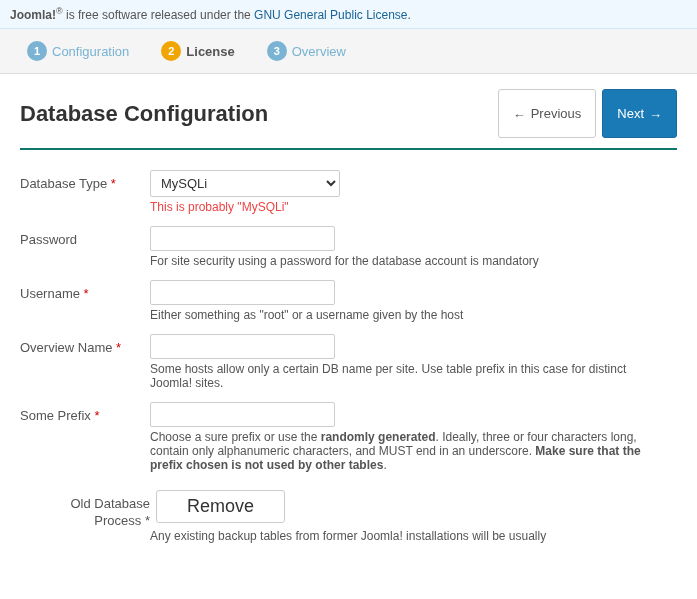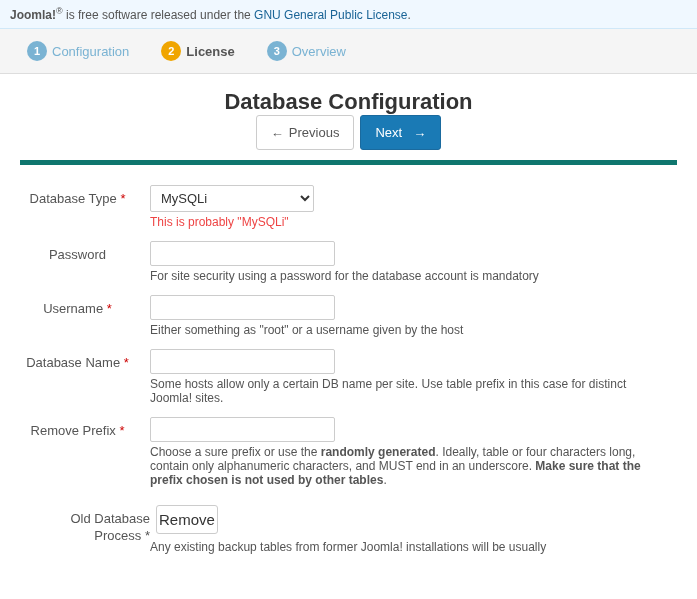--- a/index.html
+++ b/index.html
@@ -58,22 +58,21 @@
 
     .main-content {
       padding: 15px 20px;
     }
     .page-header {
       display: flex;
       justify-content: space-between;
       align-items: center;
       margin-bottom: 20px;
       padding-bottom: 10px;
-      border-bottom: 5px solid #0f766e;
-      flex-direction: column;
+      border-bottom: 2px solid #0f766e;
     }
     .page-title {
       font-size: 22px;
       font-weight: bold;
       color: #333;
     }
     .nav-buttons {
       display: flex;
       gap: 6px;
     }
@@ -86,41 +85,41 @@
       cursor: pointer;
       font-size: 13px;
       display: flex;
       align-items: center;
       gap: 5px;
     }
     .btn-next {
       background: #1a7ab5;
       border: 1px solid #1a6a9e;
       color: #fff;
-      padding: 9px 14px;
-      border-radius: 3px;
-      cursor: pointer;
-      font-size: 13px;
-      display: flex;
-      align-items: center;
-      gap: 11px;
+      padding: 16px 14px;
+      border-radius: 3px;
+      cursor: pointer;
+      font-size: 13px;
+      display: flex;
+      align-items: center;
+      gap: 5px;
     }
 
     .form-table {
       width: 100%;
     }
     .form-row {
       display: flex;
       margin-bottom: 4px;
       align-items: flex-start;
     }
     .form-label {
       width: 130px;
       min-width: 130px;
-      text-align: center;
+      text-align: left;
       padding-right: 15px;
       padding-top: 6px;
       font-size: 13px;
       color: #555;
     }
     .form-label .required {
       color: #c00;
     }
     .form-field {
       flex: 1;
@@ -128,21 +127,21 @@
     .form-field input[type="text"],
     .form-field input[type="password"] {
       width: 185px;
       padding: 4px 6px;
       border: 1px solid #ccc;
       border-radius: 2px;
       font-size: 13px;
       color: #333;
     }
     .form-field select {
-      width: 164px;
+      width: 190px;
       padding: 4px 6px;
       border: 1px solid #ccc;
       border-radius: 2px;
       font-size: 13px;
       color: #333;
       background: #fff;
     }
     .hint {
       font-size: 12px;
       color: #e44;
@@ -171,24 +170,24 @@
       color: #fff;
       padding: 5px 14px;
       border-radius: 3px;
       cursor: pointer;
       font-size: 13px;
     }
     .btn-remove {
       background: #fff;
       border: 1px solid #ccc;
       color: #333;
-      padding: 5px 2px;
-      border-radius: 3px;
-      cursor: pointer;
-      font-size: 15px;
+      padding: 5px 30px;
+      border-radius: 3px;
+      cursor: pointer;
+      font-size: 18px;
       margin-left: 6px;
     }
   </style>
 </head>
 <body>
 
 <div class="top-bar">
   <strong>Joomla!</strong><sup>®</sup><span> is free software released under the </span><a href="#">GNU General Public License</a>.
 </div>
 
@@ -255,36 +254,36 @@
         <span>Username</span> <span class="required">*</span>
       </div>
       <div class="form-field">
         <input type="text" value="" style="">
         <div class="hint-normal">Either something as "root" or a username given by the host</div>
       </div>
     </div>
 
     <div class="form-row">
       <div class="form-label">
-        <span>Database Name</span> <span class="required">*</span>
+        <span>Overview Name</span> <span class="required">*</span>
       </div>
       <div class="form-field">
         <input type="text" value="" style="">
         <div class="hint-normal">Some hosts allow only a certain DB name per site. Use table prefix in this case for distinct Joomla! sites.</div>
       </div>
     </div>
 
     <div class="form-row">
       <div class="form-label">
-        <span>Remove Prefix</span> <span class="required">*</span>
+        <span>Some Prefix</span> <span class="required">*</span>
       </div>
       <div class="form-field">
         <input type="text" value="" style="">
         <div class="hint-normal">
-          <span>Choose a sure prefix or use the </span><strong>randomly generated</strong><span>. Ideally, table or four characters long, contain only alphanumeric characters, and MUST end in an underscore. </span><strong>Make sure that the prefix chosen is not used by other tables</strong><span>.</span>
+          <span>Choose a sure prefix or use the </span><strong>randomly generated</strong><span>. Ideally, three or four characters long, contain only alphanumeric characters, and MUST end in an underscore. </span><strong>Make sure that the prefix chosen is not used by other tables</strong><span>.</span>
         </div>
       </div>
     </div>
 
     <div class="form-row" style="margin-top:10px;">
       <div class="old-db-label">
         Old Database<br>Process <span class="required">*</span>
       </div>
       <div class="form-field">
         <div style="display:flex; align-items:center; margin-bottom:6px;">

